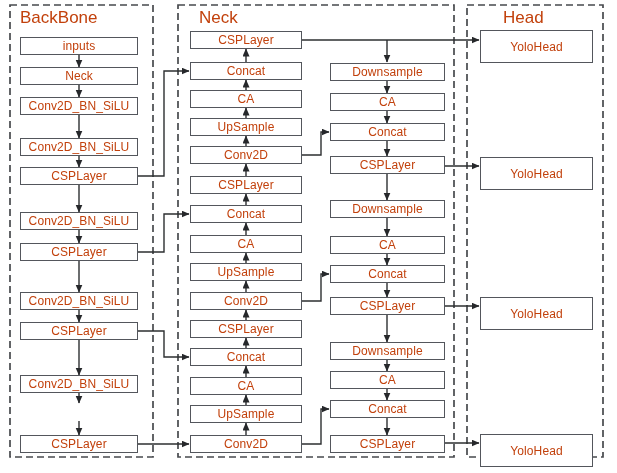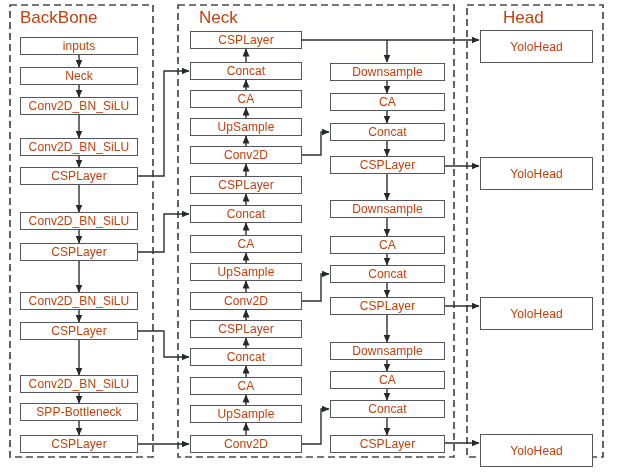--- a/index.html
+++ b/index.html
@@ -103,21 +103,20 @@
   <div class="node" style="left:20px;top:37px;width:118px">inputs</div>
   <div class="node" style="left:20px;top:67px;width:118px">Neck</div>
   <div class="node" style="left:20px;top:97px;width:118px">Conv2D_BN_SiLU</div>
   <div class="node" style="left:20px;top:138px;width:118px">Conv2D_BN_SiLU</div>
   <div class="node" style="left:20px;top:167px;width:118px">CSPLayer</div>
   <div class="node" style="left:20px;top:212px;width:118px">Conv2D_BN_SiLU</div>
   <div class="node" style="left:20px;top:243px;width:118px">CSPLayer</div>
   <div class="node" style="left:20px;top:292px;width:118px">Conv2D_BN_SiLU</div>
   <div class="node" style="left:20px;top:322px;width:118px">CSPLayer</div>
   <div class="node" style="left:20px;top:375px;width:118px">Conv2D_BN_SiLU</div>
-  <div class="node" style="left:20px;top:403px;width:118px">SPP-Bottleneck</div>
   <div class="node" style="left:20px;top:435px;width:118px">CSPLayer</div>
 
   <div class="node" style="left:190px;top:31px;width:112px">CSPLayer</div>
   <div class="node" style="left:190px;top:62px;width:112px">Concat</div>
   <div class="node" style="left:190px;top:90px;width:112px">CA</div>
   <div class="node" style="left:190px;top:118px;width:112px">UpSample</div>
   <div class="node" style="left:190px;top:146px;width:112px">Conv2D</div>
   <div class="node" style="left:190px;top:176px;width:112px">CSPLayer</div>
   <div class="node" style="left:190px;top:205px;width:112px">Concat</div>
   <div class="node" style="left:190px;top:235px;width:112px">CA</div>

